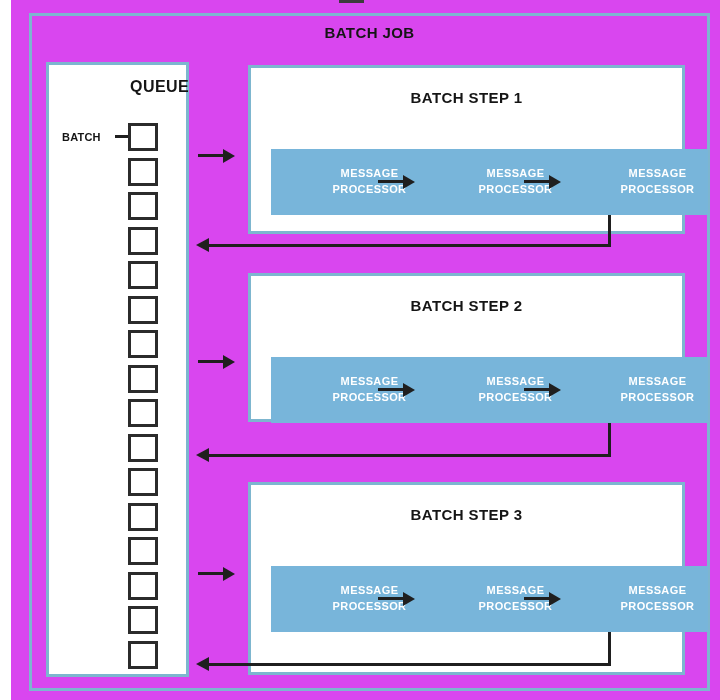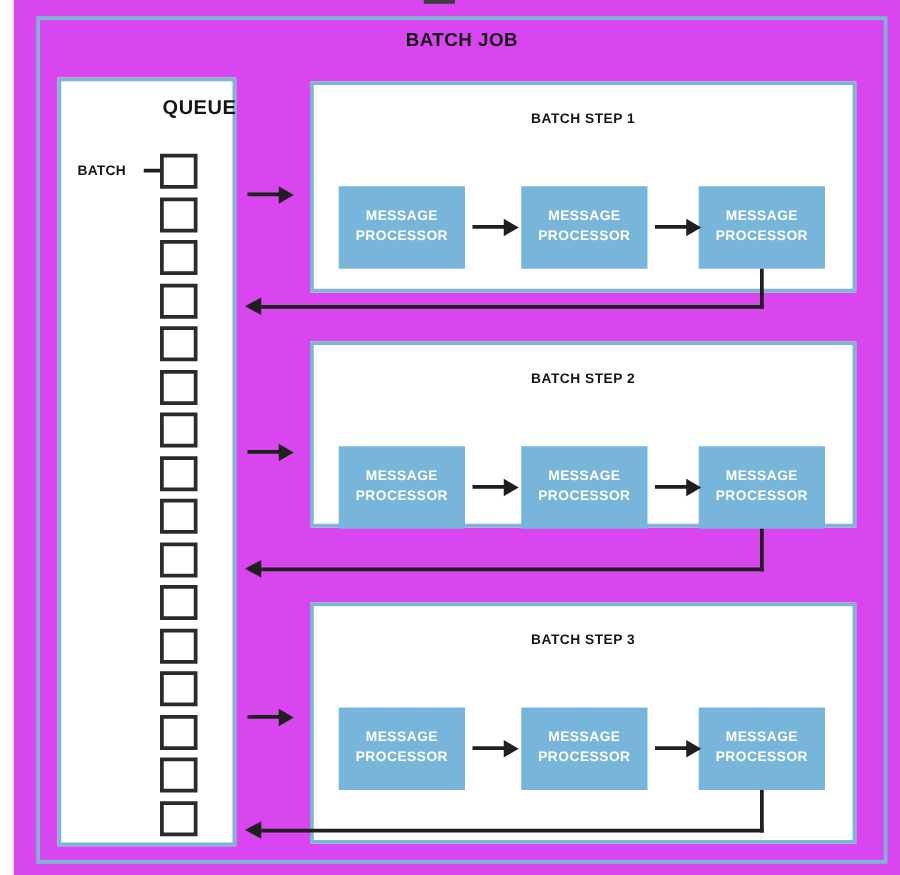--- a/index.html
+++ b/index.html
@@ -21,25 +21,25 @@
   .queue-box{left:35px;top:62px;width:143px;height:615px;border:3px solid var(--accent);box-sizing:border-box;background:#fff;}
   .queue-title{left:35px;top:78px;width:143px;text-align:right;font-size:16px;font-weight:bold;letter-spacing:.4px;}
   .record-label{left:51px;top:131px;font-size:11px;font-weight:bold;letter-spacing:.2px;}
   .record-tick{left:104px;top:135px;width:13px;height:3px;background:var(--line);}
   .records{left:117px;top:123px;display:flex;flex-direction:column;gap:6.5px;}
   .record{width:30px;height:28px;border:3px solid var(--record-border);box-sizing:border-box;background:#fff;}
   .step-box{left:237px;width:437px;border:3px solid var(--accent);box-sizing:border-box;background:#fff;}
   .step-1{top:65px;height:169px;}
   .step-2{top:273px;height:149px;}
   .step-3{top:482px;height:193px;}
-  .step-title{padding-top:21px;text-align:center;font-size:11px;font-weight:bold;letter-spacing:.4px;}
+  .step-title{padding-top:21px;text-align:center;font-size:15px;font-weight:bold;letter-spacing:.4px;}
   .processor{
     position:absolute;width:101px;height:66px;top:81px;background:var(--proc);
     color:#ffffff;font-size:11px;font-weight:bold;letter-spacing:.4px;line-height:1.45;
-    display:flex;align-items:center;justify-content:center;text-align:center;white-space:pre-line;
+    display:flex;align-items:center;justify-content:center;text-align:center;white-space:pre-line;padding-left:48px;
   }
   .proc-1{left:20px;} .proc-2{left:166px;} .proc-3{left:308px;}
   .hline{position:absolute;height:3px;background:var(--line);}
   .vline{position:absolute;width:3px;background:var(--line);}
   .head-right{position:absolute;width:0;height:0;border-top:7px solid transparent;border-bottom:7px solid transparent;border-left:12px solid var(--line);}
   .head-left{position:absolute;width:0;height:0;border-top:7px solid transparent;border-bottom:7px solid transparent;border-right:13px solid var(--line);}
   
   .pa-line-1{left:127px;top:112px;width:26px;}
   .pa-head-1{left:152px;top:107px;}
   .pa-line-2{left:273px;top:112px;width:26px;}

